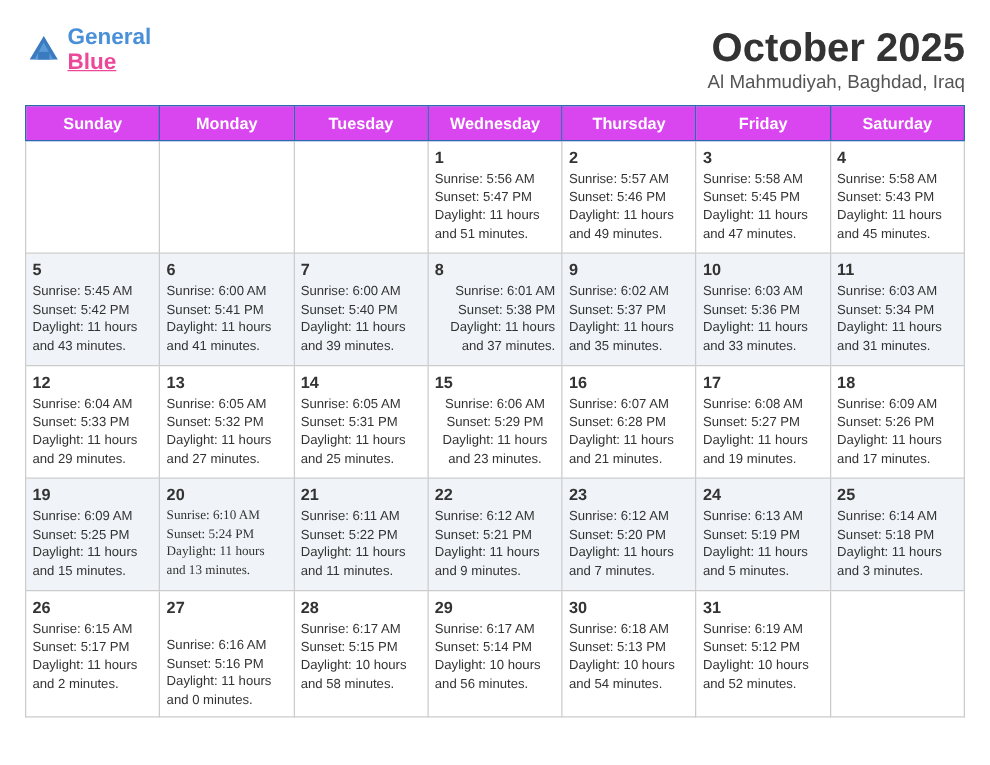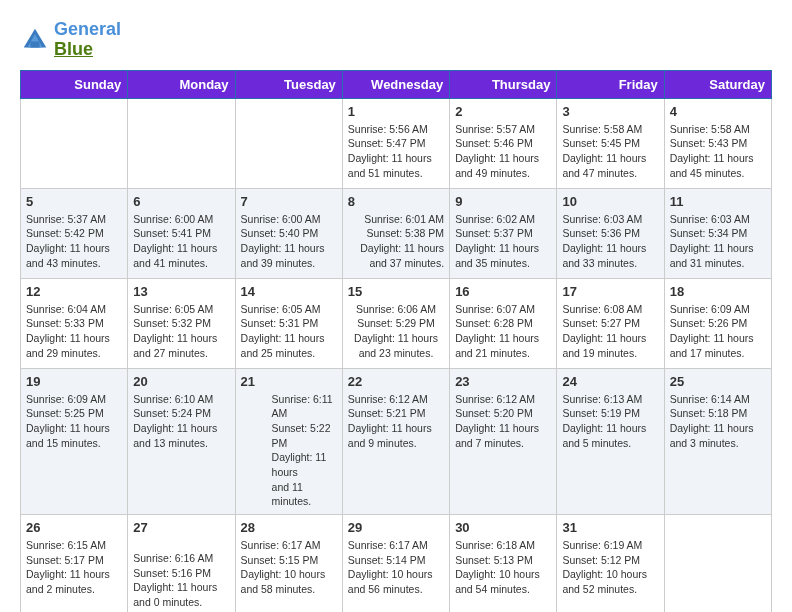--- a/index.html
+++ b/index.html
@@ -45,23 +45,23 @@
     .subtitle {
       font-size: 15px;
       color: #555;
     }
     table {
       width: 100%;
       border-collapse: collapse;
       table-layout: fixed;
     }
     th {
-      background-color: #6d28d9;
+      background-color: #d946ef;
       color: #fff;
-      text-align: right;
+      text-align: center;
       padding: 6px 6px;
       font-size: 13px;
       font-weight: bold;
       border: 1px solid #2a6aaf;
     }
     td {
       vertical-align: top;
       border: 1px solid #ccc;
       padding: 5px 5px;
       font-size: 11px;
@@ -93,22 +93,26 @@
 
 <div class="header">
   <div class="logo">
     <svg class="logo-icon" viewBox="0 0 40 40">
       <polygon points="20,5 35,30 5,30" fill="#3a7abf"></polygon>
       <polygon points="20,12 30,30 10,30" fill="#5a9ad9"></polygon>
       <rect x="14" y="22" width="12" height="8" fill="#3a7abf"></rect>
     </svg>
     <div class="logo-text">
       <div><span>General</span></div>
-      <div><span style="color:#4d7c0f;text-decoration:underline;">Blue</span></div>
+      <div><span style="color:#ec4899;text-decoration:underline;">Blue</span></div>
     </div>
+  </div>
+  <div class="title-block">
+    <div class="month-title">October 2025</div>
+    <div class="subtitle">Al Mahmudiyah, Baghdad, Iraq</div>
   </div>
 </div>
 
 <table>
   <thead>
     <tr>
     <th>Sunday</th>
         <th>Monday</th>
         <th>Tuesday</th>
         <th>Wednesday</th>
@@ -147,21 +151,21 @@
           <span class="day-num">4</span>
           <div class="day-info" style="white-space: pre-line;">Sunrise: 5:58 AM
 Sunset: 5:43 PM
 Daylight: 11 hours
 and 45 minutes.</div>
         </td>
       </tr>
       <tr>
         <td class="alt-row">
           <span class="day-num">5</span>
-          <div class="day-info" style="white-space: pre-line;">Sunrise: 5:37 AM
+          <div class="day-info" style="white-space: pre-line;">Sunrise: 5:45 AM
 Sunset: 5:42 PM
 Daylight: 11 hours
 and 43 minutes.</div>
         </td>
         <td class="alt-row">
           <span class="day-num">6</span>
           <div class="day-info" style="white-space: pre-line;">Sunrise: 6:00 AM
 Sunset: 5:41 PM
 Daylight: 11 hours
 and 41 minutes.</div>
@@ -256,28 +260,28 @@
       <tr>
         <td class="alt-row">
           <span class="day-num">19</span>
           <div class="day-info" style="white-space: pre-line;">Sunrise: 6:09 AM
 Sunset: 5:25 PM
 Daylight: 11 hours
 and 15 minutes.</div>
         </td>
         <td class="alt-row">
           <span class="day-num">20</span>
-          <div class="day-info" style="white-space: pre-line;">Sunrise: 6:10 AM
+          <div class="day-info" style="white-space: pre-line; font-family: Liberation Serif, serif;">Sunrise: 6:10 AM
 Sunset: 5:24 PM
 Daylight: 11 hours
 and 13 minutes.</div>
         </td>
         <td class="alt-row">
           <span class="day-num">21</span>
-          <div class="day-info" style="white-space: pre-line; margin-left: 31px;">Sunrise: 6:11 AM
+          <div class="day-info" style="white-space: pre-line;">Sunrise: 6:11 AM
 Sunset: 5:22 PM
 Daylight: 11 hours
 and 11 minutes.</div>
         </td>
         <td class="alt-row">
           <span class="day-num">22</span>
           <div class="day-info" style="white-space: pre-line;">Sunrise: 6:12 AM
 Sunset: 5:21 PM
 Daylight: 11 hours
 and 9 minutes.</div>

